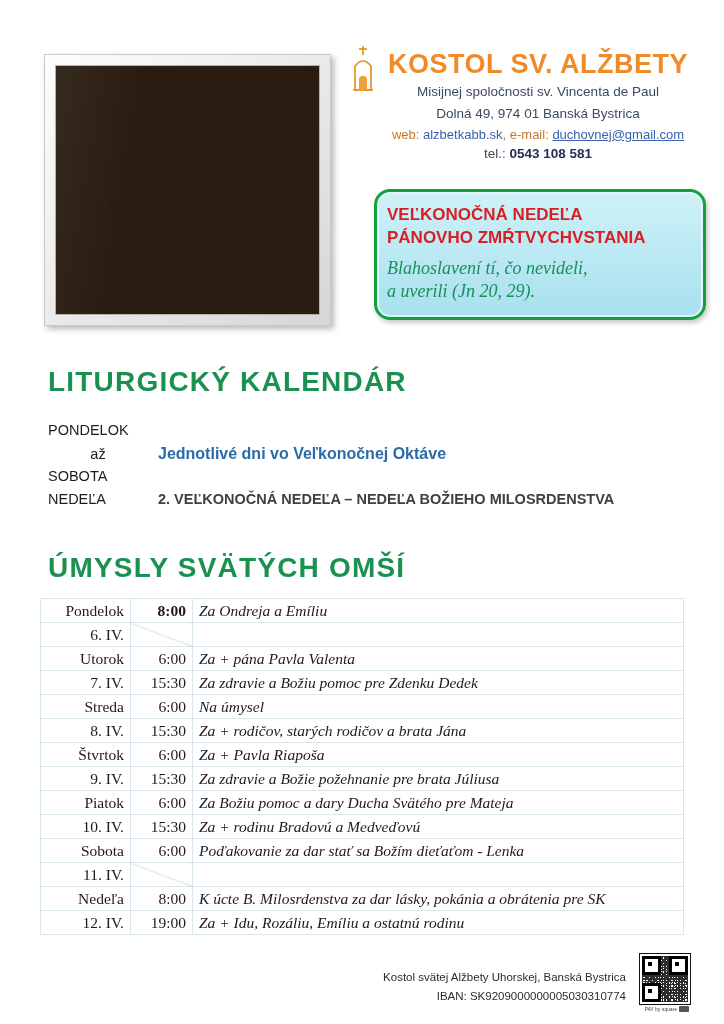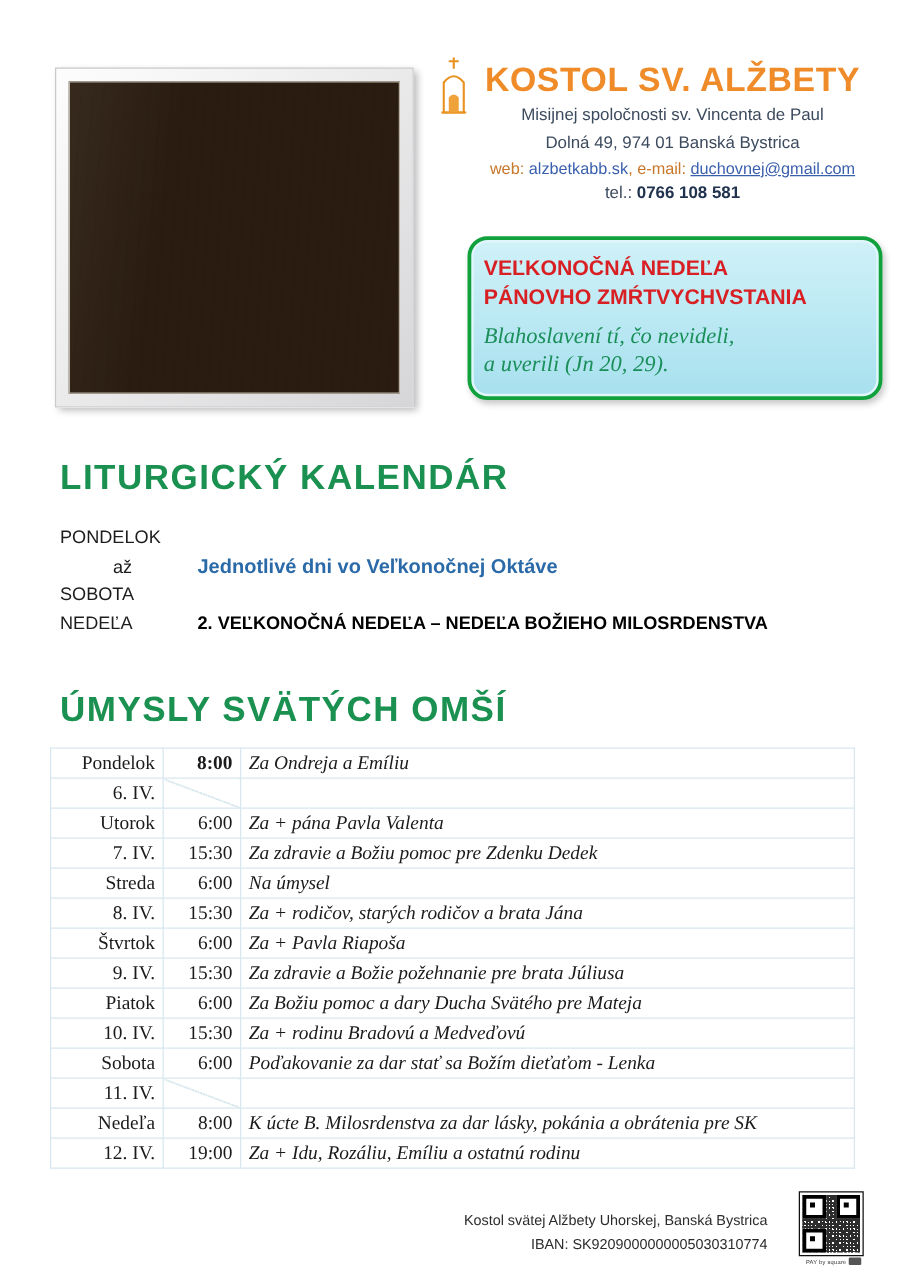--- a/index.html
+++ b/index.html
@@ -186,21 +186,21 @@
     flex: 0 0 100px;
   }
   .cal-day.center { text-align: center; }
   .cal-desc-blue {
     color: #2b6aa8;
     font-weight: bold;
     font-size: 16px;
     padding-left: 10px;
   }
   .cal-desc-red {
-    color: #000000;
+    color: #404040;
     font-weight: bold;
     font-size: 14.5px;
     padding-left: 10px;
   }
 
   
   #mass-section {
     position: absolute;
     left: 0; top: 552px;
     width: 724px;
@@ -257,21 +257,21 @@
 
   
   #footer {
     position: absolute;
     left: 0; top: 946px;
     width: 724px;
     height: 78px;
   }
   #footer-text {
     position: absolute;
-    left: 284px; top: 22px;
+    left: 296px; top: 22px;
     width: 330px;
     text-align: right;
     font-size: 11.5px;
     color: #2c2c2c;
     line-height: 1.65;
   }
   #qr-wrap {
     position: absolute;
     left: 639px; top: 953px;
     width: 56px;
@@ -353,21 +353,21 @@
     <div class="subline">Misijnej spoločnosti sv. Vincenta de Paul</div>
     <div class="subline" id="address-line">Dolná 49,  974 01  Banská Bystrica</div>
     <div id="contact-line">
       <span class="label-orange">web:</span>
       <span class="link-blue">alzbetkabb.sk</span><span class="label-orange">,</span>
       <span class="label-orange">e-mail:</span>
       <span class="link-blue-u">duchovnej@gmail.com</span>
     </div>
     <div id="tel-line">
       <span>tel.:</span>
-      <span id="tel-num">0766 108 581</span>
+      <span id="tel-num">0543 108 581</span>
     </div>
   </div>
 
   <div id="easter-box">
     <div class="easter-red">VEĽKONOČNÁ NEDEĽA</div>
     <div class="easter-red">PÁNOVHO ZMŔTVYCHVSTANIA</div>
     <div class="easter-green" id="easter-verse1">Blahoslavení tí, čo nevideli,</div>
     <div class="easter-green">a uverili  (Jn 20, 29).</div>
   </div>
 </div>

